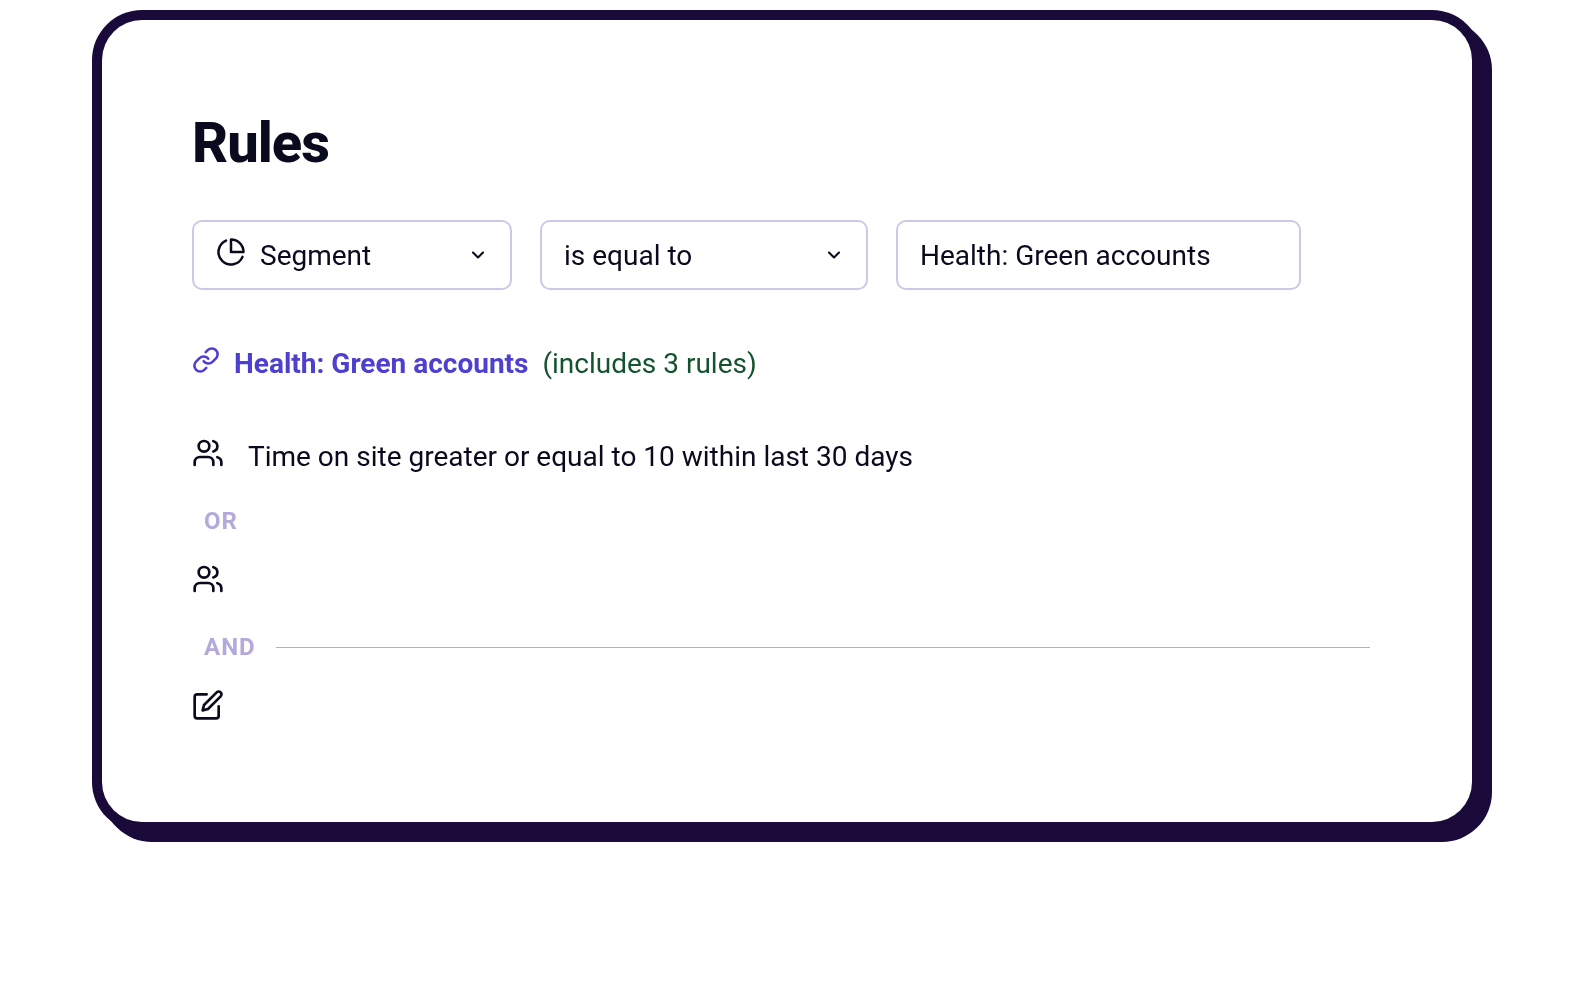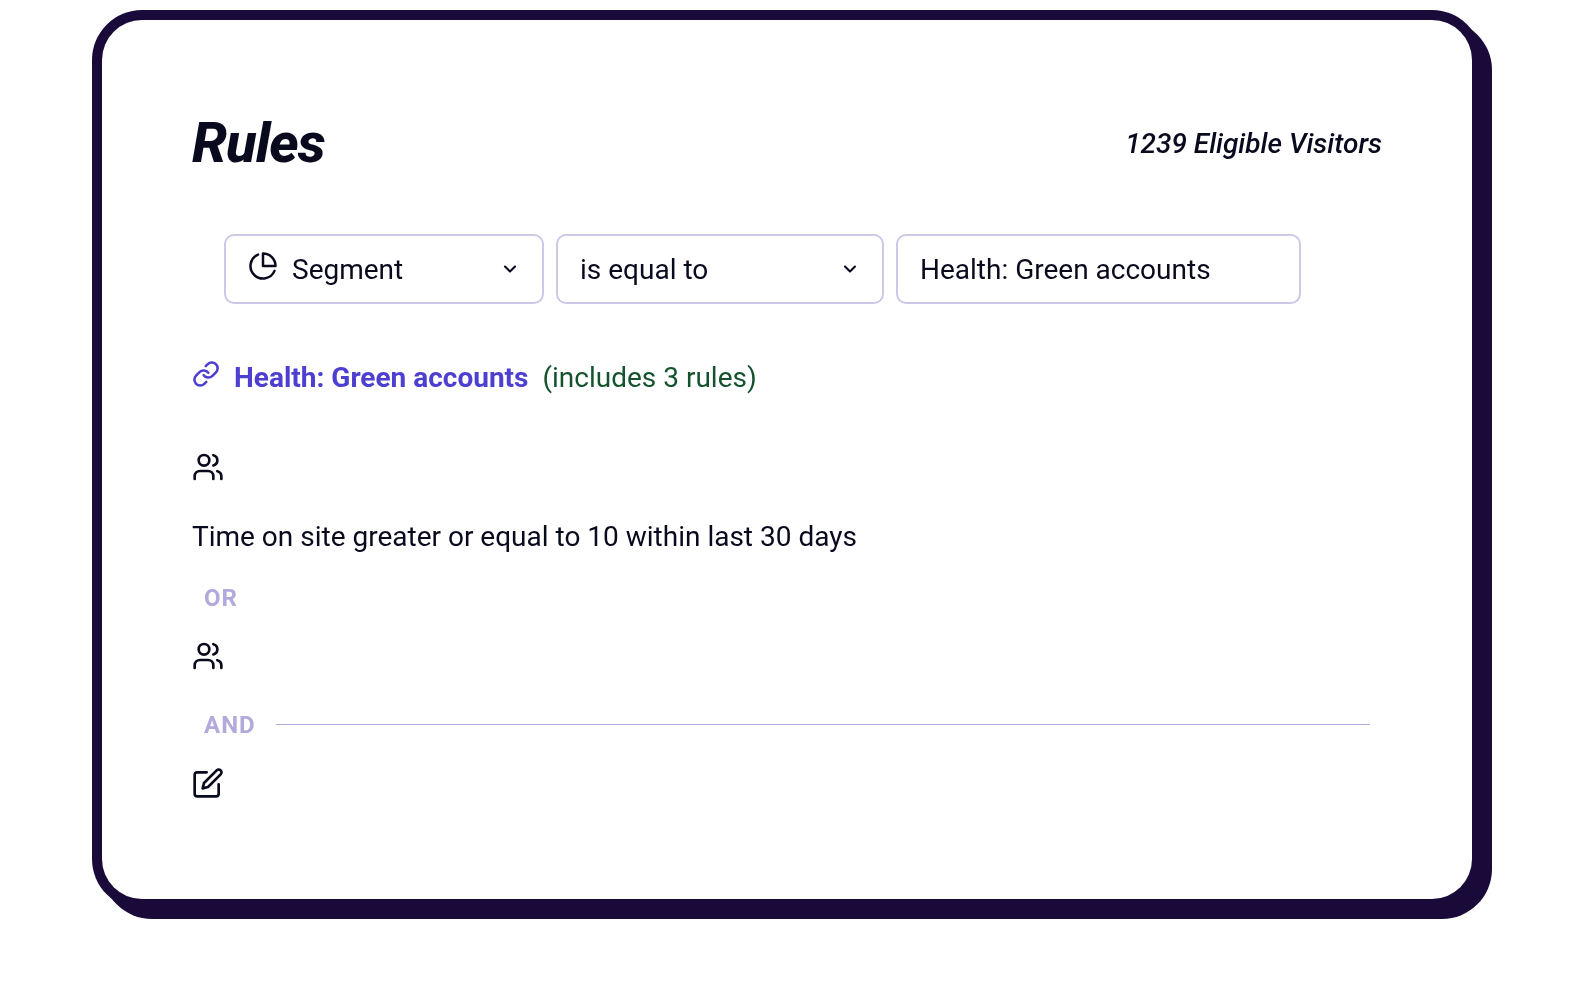--- a/index.html
+++ b/index.html
@@ -21,40 +21,38 @@
     background: #ffffff;
     border-radius: 40px;
     width: 1370px;
     padding: 90px 90px 90px 90px;
     box-shadow: 10px 10px 0px 10px #1a0a3a, 0 0 0 10px #1a0a3a;
     position: relative;
   }
   .card-header {
     display: flex;
     justify-content: space-between;
-    align-items: center;
-    margin-bottom: 58px;
-    font-style: italic;
+    align-items: flex-end;
+    margin-bottom: 44px;
   }
   .title {
     font-size: 56px;
     font-weight: 800;
     color: #0a0a1f;
     letter-spacing: -1px;
   }
   .eligible {
     font-size: 28px;
     color: #0a0a1f;
     font-weight: 500;
   }
   .selectors {
     display: flex;
-    gap: 12px;
+    gap: 28px;
     margin-bottom: 56px;
-    margin-left: 32px;
   }
   .select-box {
     border: 2px solid #cfc7e8;
     border-radius: 10px;
     height: 70px;
     display: flex;
     align-items: center;
     padding: 0 22px;
     font-size: 28px;
     color: #0a0a1f;
@@ -95,21 +93,20 @@
   .link-suffix {
     color: #14532d;
   }
   .rule-row {
     display: flex;
     align-items: flex-start;
     gap: 24px;
     font-size: 28px;
     color: #0a0a1f;
     line-height: 1.4;
-    flex-direction: column;
   }
   .rule-row .rule-text {
     max-width: 800px;
   }
   .connector {
     font-size: 24px;
     font-weight: 700;
     color: #b4a9db;
     letter-spacing: 1px;
     margin: 28px 12px;
@@ -125,25 +122,20 @@
   .icon-svg {
     flex-shrink: 0;
   }
 </style>
 </head>
 <body>
 
 <div class="card">
   <div class="card-header">
     <h1 class="title">Rules</h1>
-    <div class="eligible">
-      <span>1239</span>
-      <span> </span>
-      <span>Eligible Visitors</span>
-    </div>
   </div>
 
   <div class="selectors">
     <div class="select-box seg">
       <div class="seg-left">
         <span class="icon-svg">
           <svg width="30" height="30" viewBox="0 0 24 24" fill="none" stroke="#0a0a1f" stroke-width="2" stroke-linecap="round" stroke-linejoin="round">
             <path d="M21.21 15.89A10 10 0 1 1 8 2.83"></path>
             <path d="M22 12A10 10 0 0 0 12 2v10z"></path>
           </svg>

